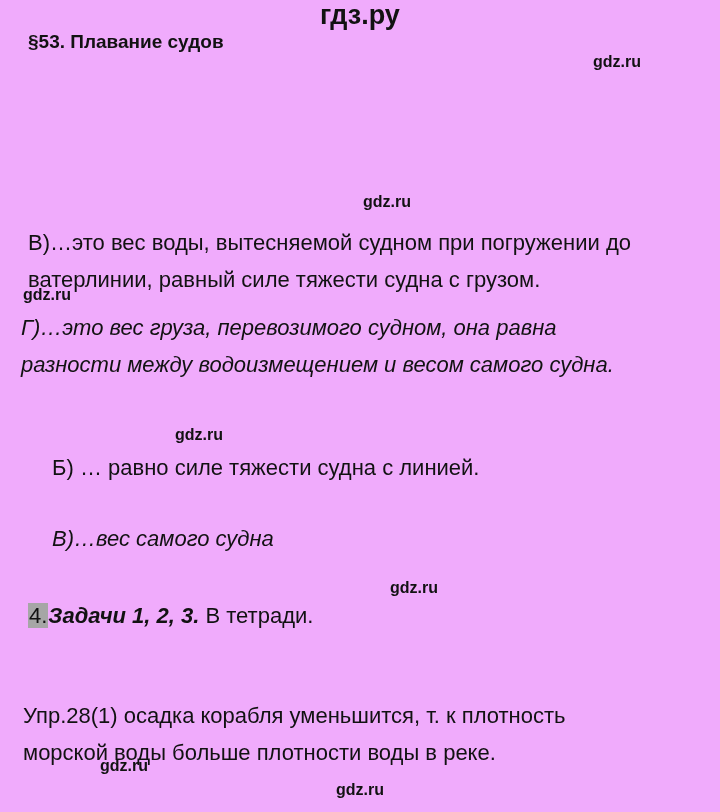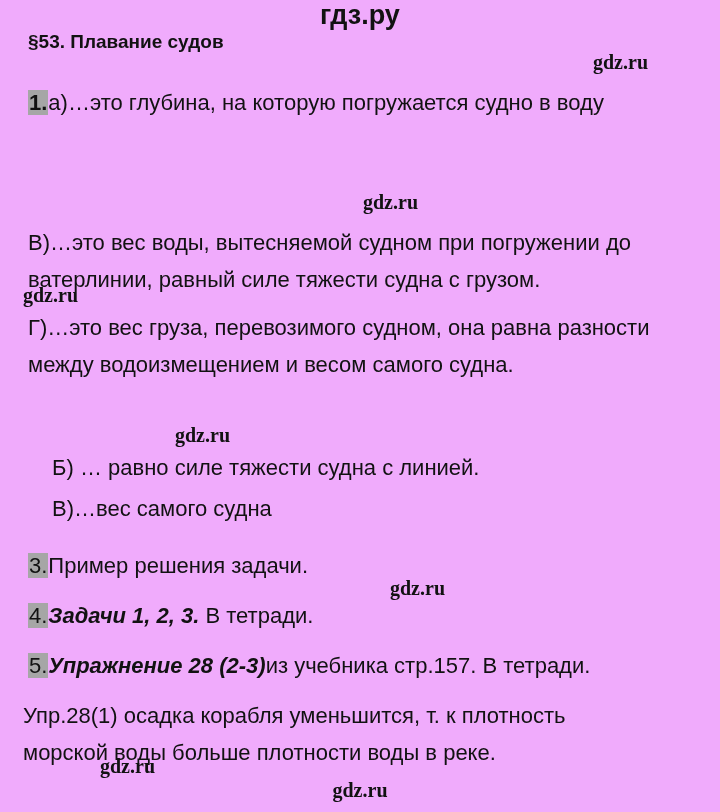--- a/index.html
+++ b/index.html
@@ -23,24 +23,23 @@
     white-space: pre-wrap;
   }
   .nowrap { white-space: nowrap; }
   .num-hl {
     background: var(--hl, #a6a6a6);
     padding: 0 1px;
   }
   .num-bold { font-weight: 700; }
   .wm {
     font-weight: 700;
-    font-size: 20px;
+    font-size: 16px;
     line-height: 22px;
     white-space: nowrap;
-    font-family: Liberation Serif, serif;
   }
   .wm-top-center {
     top: 0;
     left: 0;
     width: 100%;
     text-align: center;
     font-weight: 700;
     font-size: 27px;
     line-height: 30px;
   }
@@ -63,45 +62,42 @@
 <body>
 
 <div class="page">
 
   <div class="abs wm-top-center">гдз.ру</div>
 
   <div class="abs doc-title">§53. Плавание судов</div>
 
   <div class="abs wm" style="top:51px; left:593px;">gdz.ru</div>
 
-  <div class="abs body-text nowrap" style="top:84px; left:28px;"><span class="num-hl num-bold">1.</span><span>а)…это глубина, на которую погружается судно в воду</span></div>
 
 
   <div class="abs wm" style="top:191px; left:363px;">gdz.ru</div>
 
   <div class="abs body-text" style="top:224px; left:28px; width:640px;">В)…это вес воды, вытесняемой судном при погружении до ватерлинии, равный силе тяжести судна с грузом.</div>
 
   <div class="abs wm" style="top:284px; left:23px;">gdz.ru</div>
 
-  <div class="abs body-text" style="top:309px; left:28px; width:625px;">Г)…это вес груза, перевозимого судном, она равна разности между водоизмещением и весом самого судна.</div>
+  <div class="abs body-text" style="top:309px; left:21px; width:625px;font-style:italic;">Г)…это вес груза, перевозимого судном, она равна разности между водоизмещением и весом самого судна.</div>
 
 
   <div class="abs wm" style="top:424px; left:175px;">gdz.ru</div>
 
   <div class="abs body-text nowrap" style="top:449px; left:52px;">Б) … равно  силе тяжести судна с линией.</div>
 
-  <div class="abs body-text nowrap" style="top:490px; left:52px;">В)…вес самого судна</div>
+  <div class="abs body-text nowrap" style="top:520px; left:52px;font-style:italic;">В)…вес самого судна</div>
 
-  <div class="abs body-text nowrap" style="top:547px; left:28px;"><span class="num-hl">3.</span><span>Пример решения задачи.</span></div>
 
   <div class="abs wm" style="top:577px; left:390px;">gdz.ru</div>
 
   <div class="abs body-text nowrap" style="top:597px; left:28px;"><span class="num-hl">4.</span><span class="bi">Задачи 1, 2, 3.</span><span> В тетради.</span></div>
 
-  <div class="abs body-text nowrap" style="top:647px; left:28px;"><span class="num-hl">5.</span><span class="bi">Упражнение 28 (2-3)</span><span>из учебника стр.157. В тетради.</span></div>
 
   <div class="abs body-text" style="top:697px; left:23px; width:600px;">Упр.28(1) осадка корабля уменьшится, т. к плотность морской воды больше плотности воды в реке.</div>
 
   <div class="abs wm" style="top:755px; left:100px;">gdz.ru</div>
 
   <div class="abs wm wm-bottom-center">gdz.ru</div>
 
 </div>
 
 </body></html>

